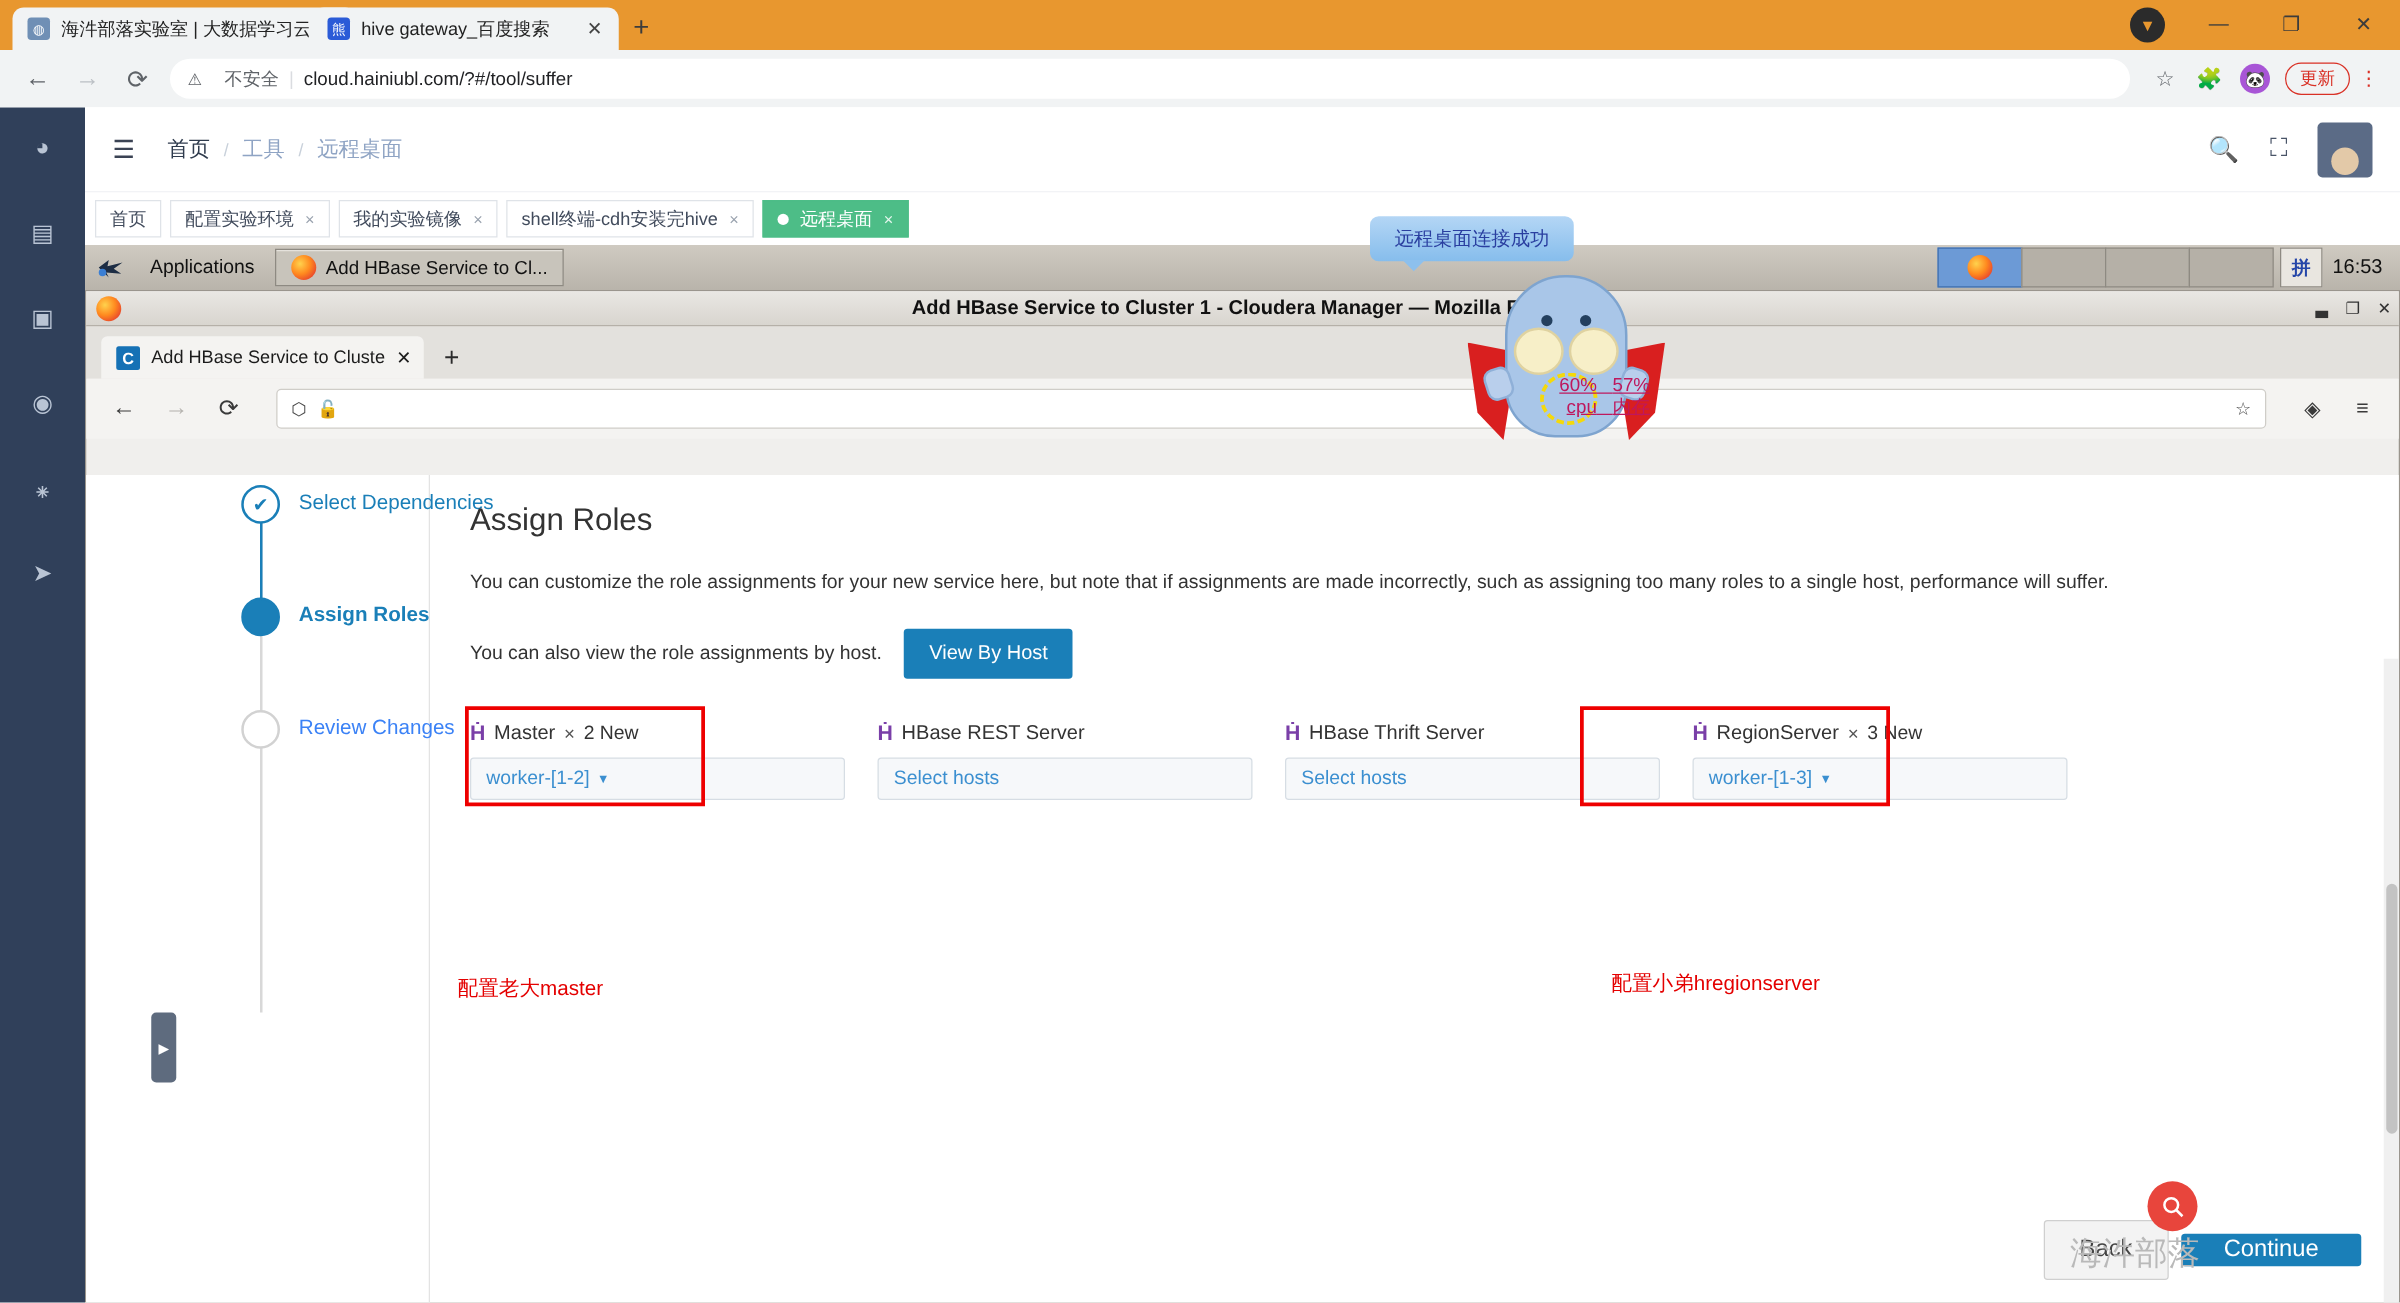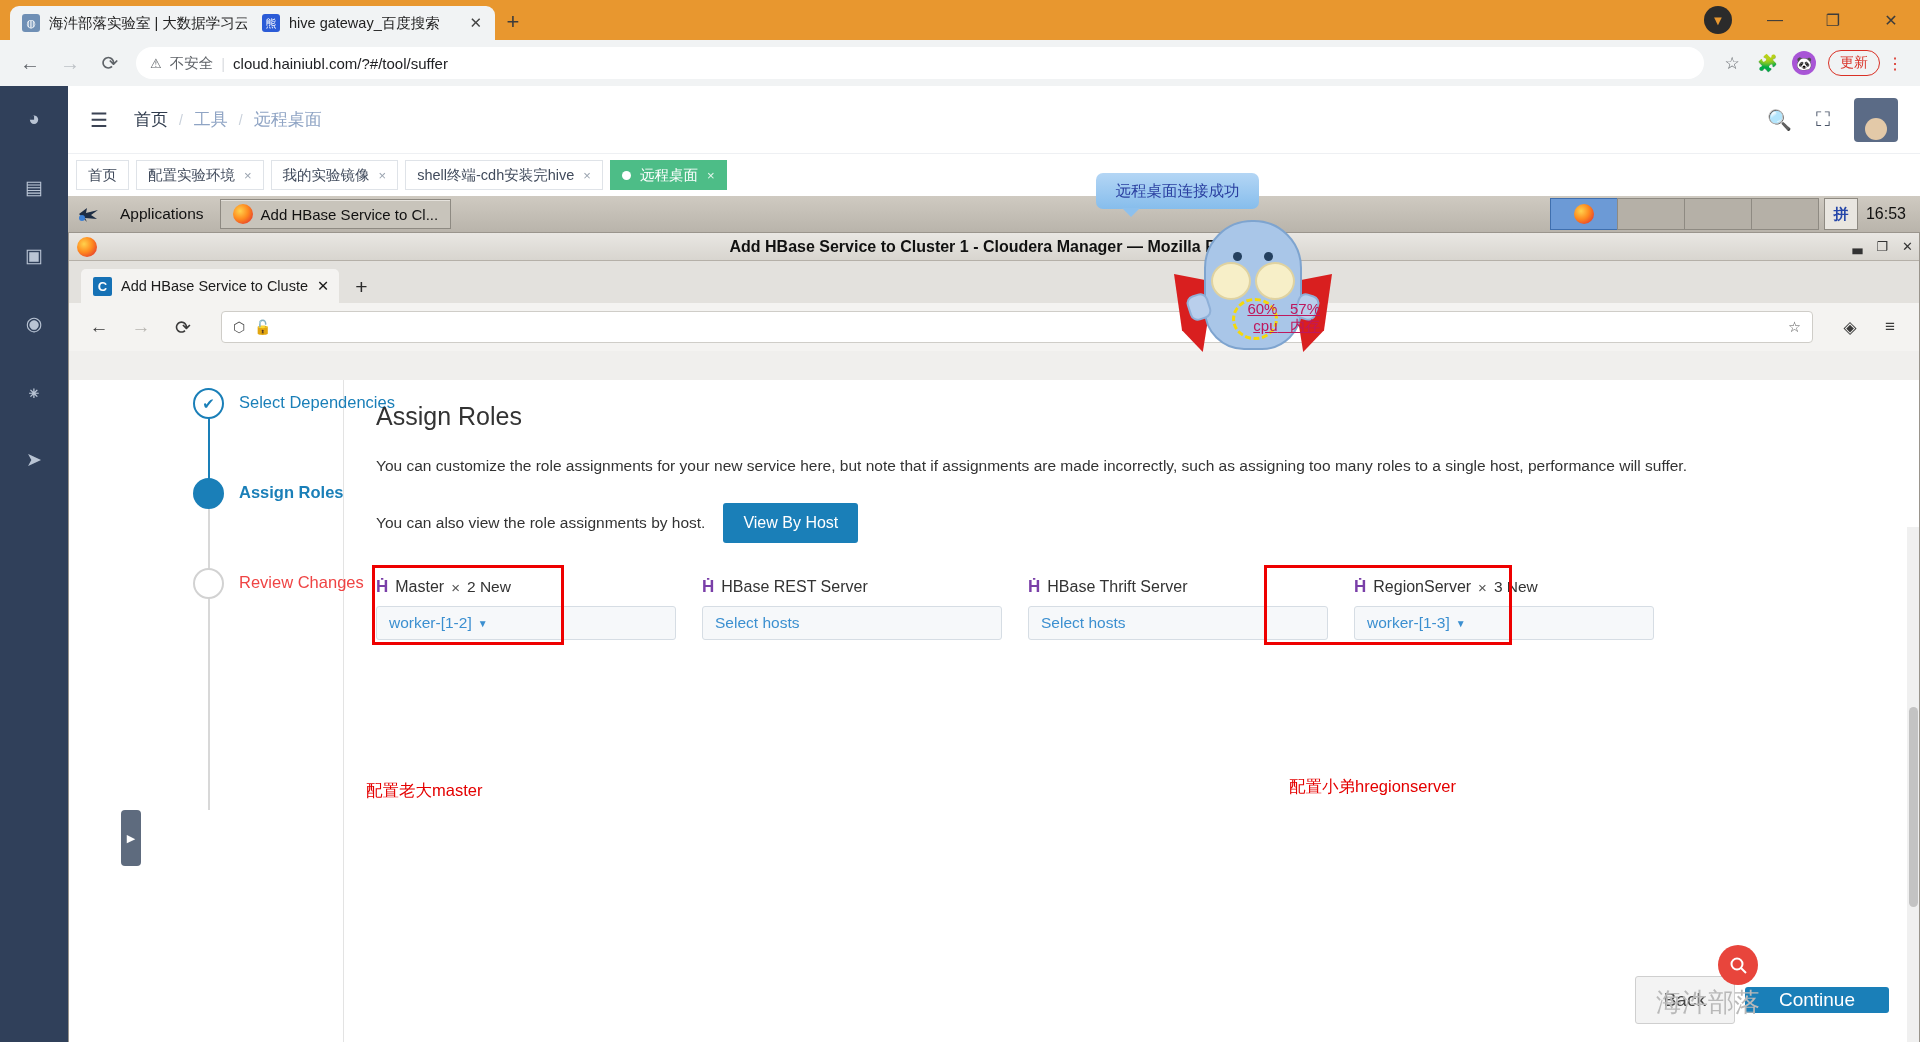--- a/index.html
+++ b/index.html
@@ -48,21 +48,21 @@
   }
   .nav-btn { width: 40px; height: 40px; display: flex; align-items: center; justify-content: center;
     font-size: 20px; color: #5f6368; }
   .nav-btn.dim { color: #bdc1c6; }
   .omnibox {
     flex: 1 1 auto; height: 32px; background: #fff; border-radius: 16px;
     margin: 0 10px 0 6px; display: flex; align-items: center; padding: 0 14px;
     font-size: 15px; color: #202124; gap: 8px;
   }
   .warn-ico { color: #5f6368; font-size: 13px; }
-  .notsecure { color: #5f6368; font-size: 14.5px; }
+  .notsecure { color: #5f6368; font-size: 14.5px; margin-left: 10px; }
   .omni-sep { color: #dadce0; }
   .omni-url { color: #202124; font-size: 15px; }
   .tool-ico { width: 36px; height: 36px; display: flex; align-items: center; justify-content: center;
     font-size: 17px; color: #5f6368; }
   .ext-purple { width: 24px; height: 24px; border-radius: 50%; background: #a855d6;
     display:flex;align-items:center;justify-content:center;font-size:13px;color:#fff; }
   .update-pill { border: 1px solid #d93025; color: #d93025; border-radius: 14px;
     padding: 3px 11px; font-size: 14px; margin-left: 6px; }
   .kebab { width: 30px; display:flex;align-items:center;justify-content:center;color:#d93025;font-size:16px; }
 
@@ -150,21 +150,21 @@
   
   .cm { position: absolute; left: 0; top: 147px; width: 1850px; height: 662px; background: #fff; display: flex; }
   .cm-side { width: 275px; background: #fff; border-right: 1px solid #e3e3e3; position: relative; padding-top: 10px; }
   .wiz-line { position: absolute; left: 139px; top: 30px; width: 2px; height: 400px; background: #d8d8d8; }
   .wiz-line.done { background: #1a7fb8; height: 98px; top: 30px; }
   .wiz-step { position: relative; height: 90px; display: flex; align-items: flex-start; padding-left: 124px; }
   .wiz-dot { position: absolute; left: 124px; top: -2px; width: 31px; height: 31px; border-radius: 50%;
     background: #fff; border: 2px solid #d2d2d2; display: flex; align-items: center; justify-content: center; }
   .wiz-dot.check { border-color: #1a7fb8; color: #1a7fb8; font-size: 15px; }
   .wiz-dot.current { background: #1a7fb8; border-color: #1a7fb8; }
-  .wiz-lbl { font-size: 16.5px; color: #ef4444; padding-left: 46px; padding-top: 3px; white-space: nowrap; }
+  .wiz-lbl { font-size: 16.5px; color: #3b82f6; padding-left: 46px; padding-top: 3px; white-space: nowrap; }
   .wiz-lbl.link { color: #1a7fb8; }
   .wiz-lbl.cur { color: #1a7fb8; font-weight: bold; }
 
   .cm-main { flex: 1 1 auto; padding: 22px 40px 0 32px; position: relative; }
   .cm-h1 { font-size: 25px; color: #333; font-weight: normal; margin-bottom: 24px; }
   .cm-p { font-size: 15.5px; color: #333; line-height: 1.45; max-width: 1390px; }
   .cm-row2 { margin-top: 26px; display: flex; align-items: center; gap: 18px; }
   .btn-primary { background: #1a7fb8; color: #fff; border: none; font-size: 16px; padding: 11px 20px; border-radius: 3px; }
 
   .roles { margin-top: 34px; display: flex; position: relative; }

